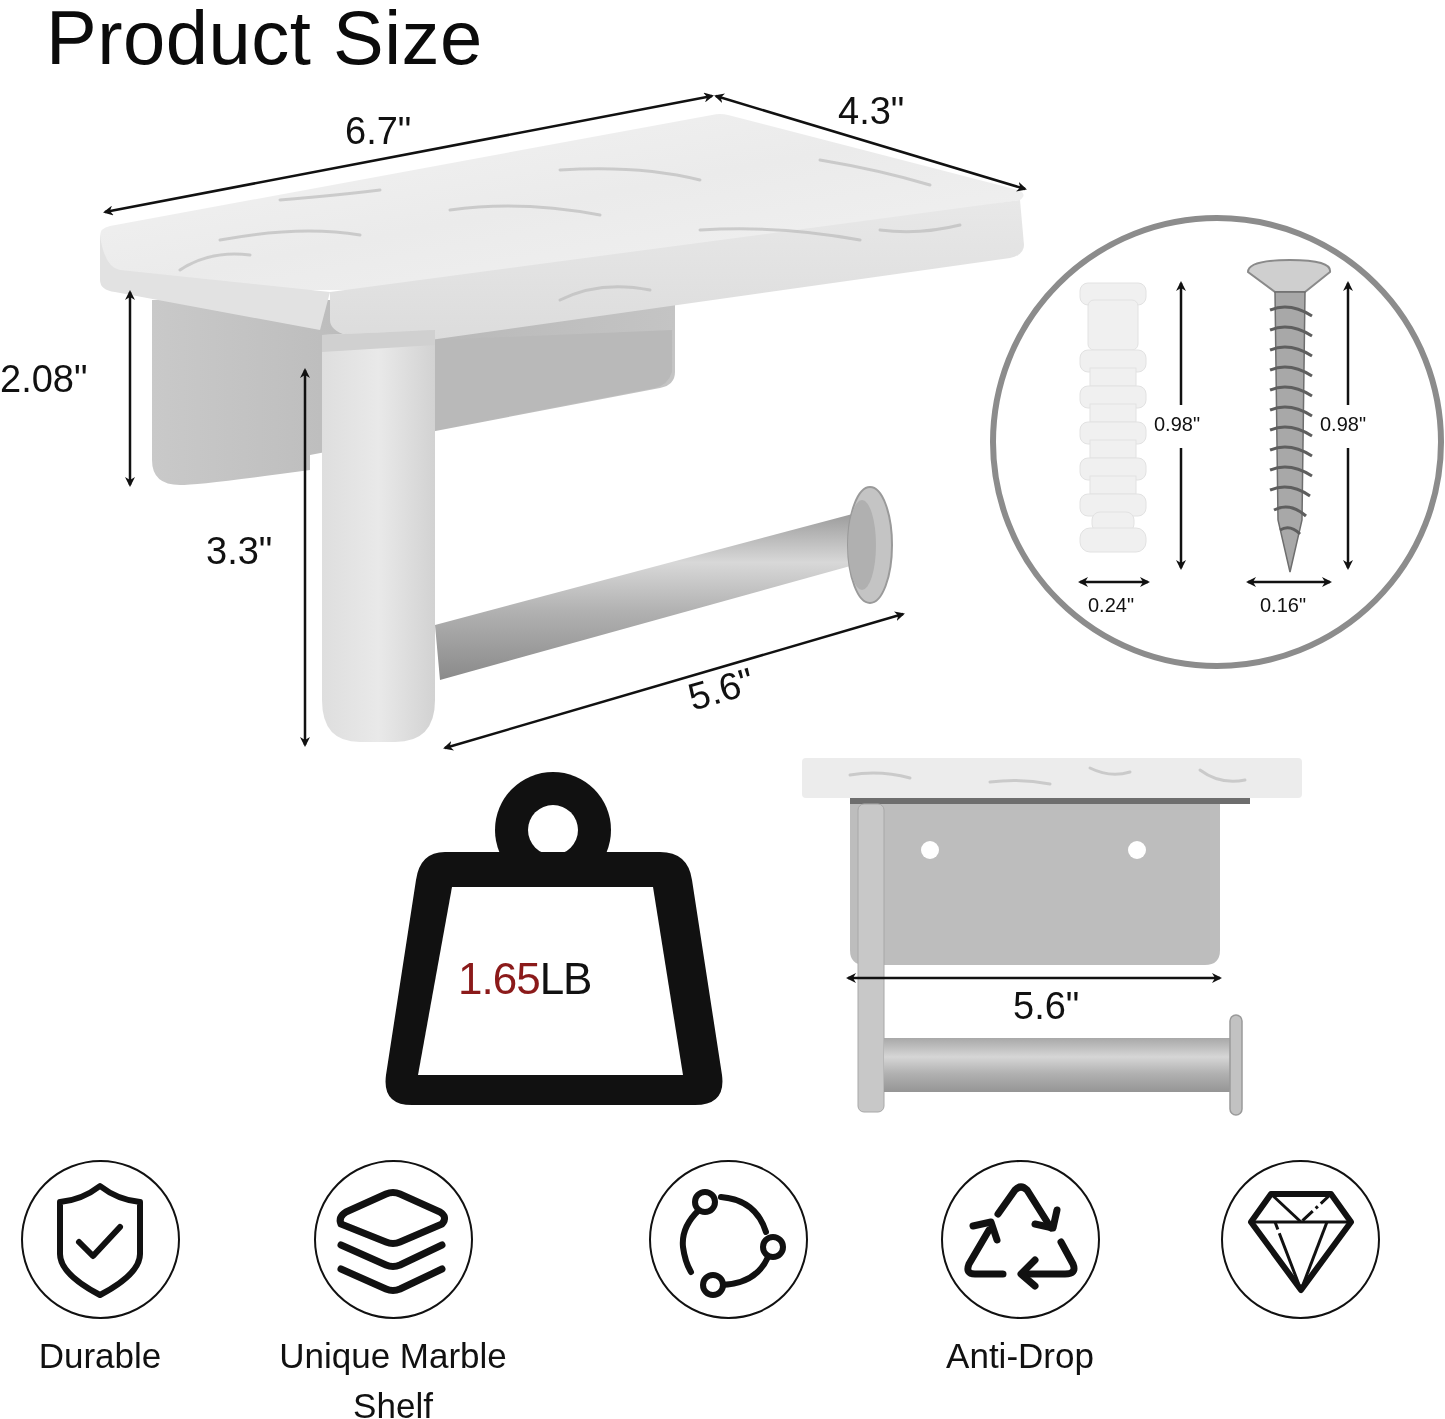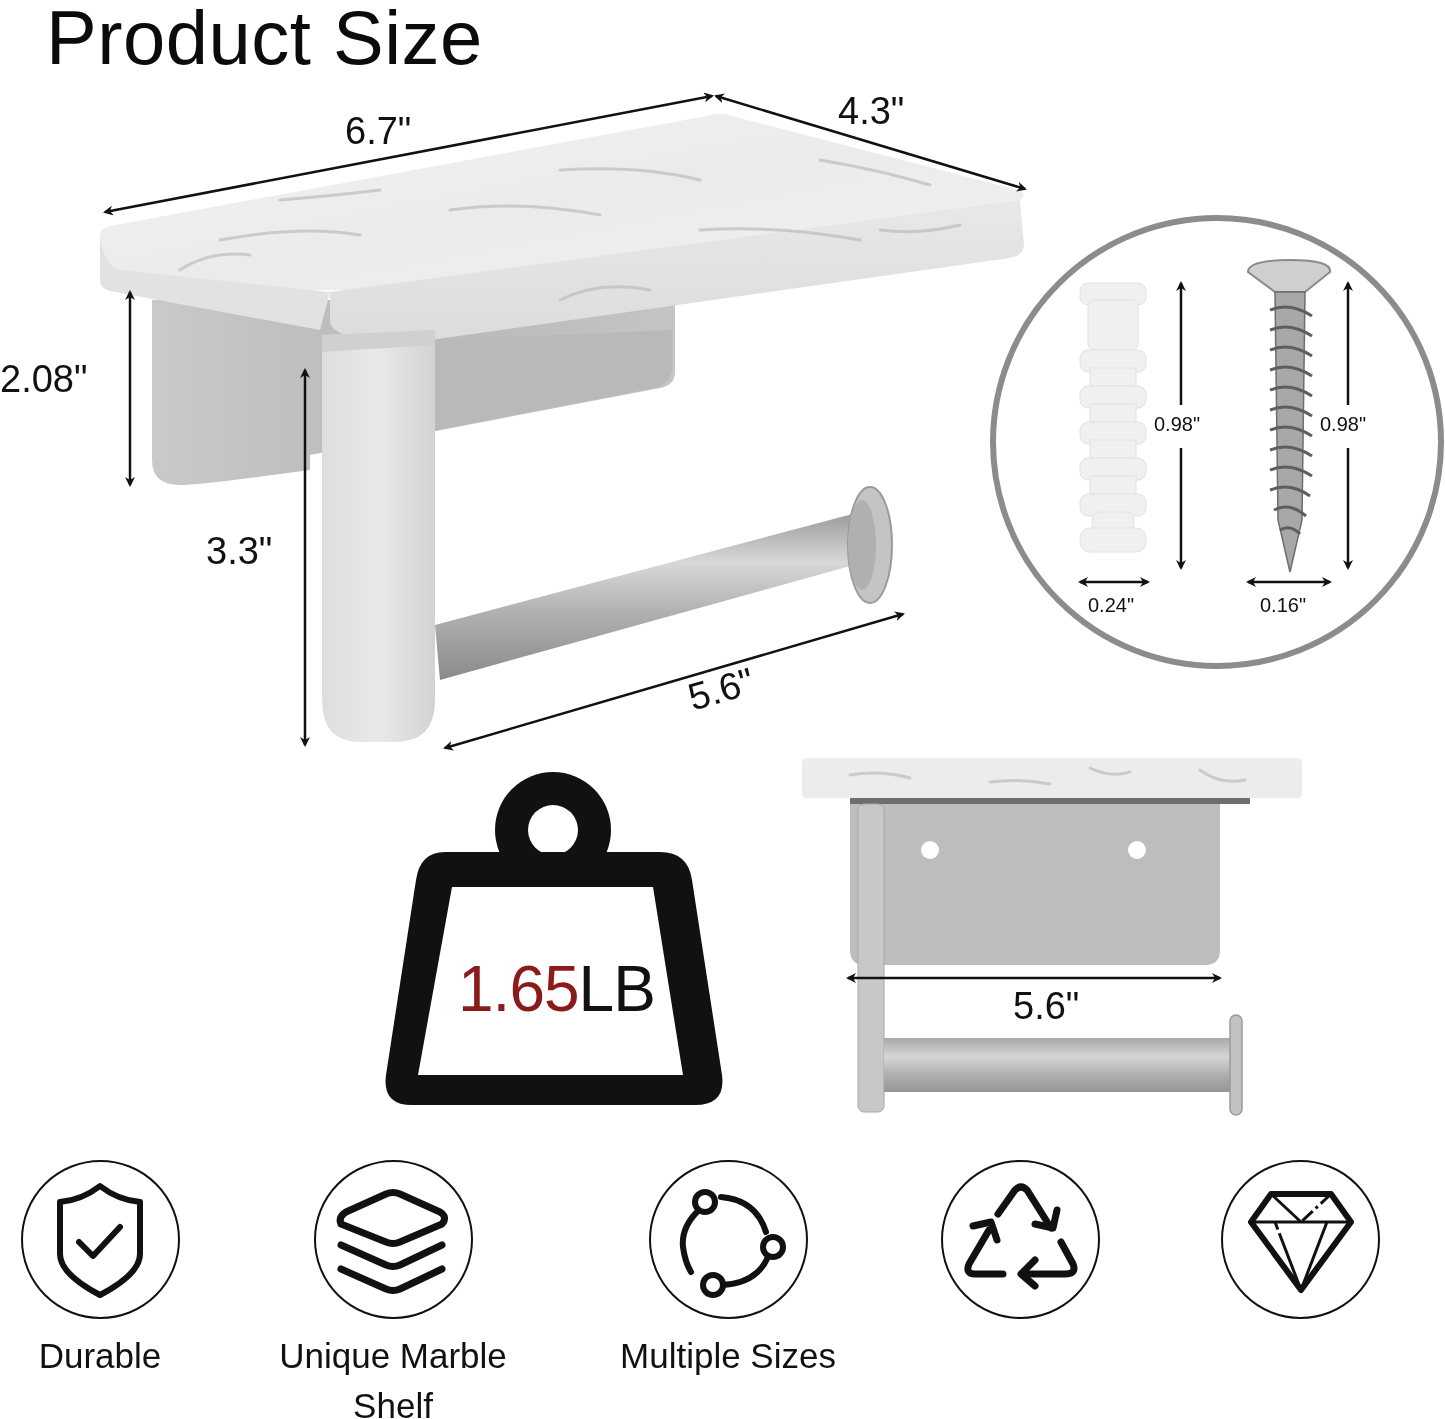--- a/index.html
+++ b/index.html
@@ -4,21 +4,21 @@
 <style>
   html, body { margin:0; padding:0; background:#ffffff; }
   body { width:1445px; height:1419px; position:relative; overflow:hidden;
          font-family:"Liberation Sans", "DejaVu Sans", sans-serif; color:#111; }
   .abs { position:absolute; }
   .title { left:46px; top:-8px; font-size:76px; font-weight:400; letter-spacing:0.5px; color:#0b0b0b; line-height:1.2; }
   .dim { font-size:38px; color:#111; white-space:nowrap; line-height:1; }
   .dim-sm { font-size:20px; color:#111; white-space:nowrap; line-height:1; }
   svg { overflow:visible; }
   .fastener-circle { left:990px; top:215px; width:442px; height:442px; border:6px solid #8c8c8c; border-radius:50%; background:#fff; }
-  .weight-text { left:458px; top:957px; font-size:64px; letter-spacing:-1px; line-height:1; }
+  .weight-text { left:458px; top:957px; font-size:44px; letter-spacing:-1px; line-height:1; }
   .weight-num { color:#8b1a1a; }
   .weight-unit { color:#111; }
   .feature { position:absolute; top:1160px; width:240px; text-align:center; }
   .feature .ring { width:155px; height:155px; border:2px solid #111; border-radius:50%; margin:0 auto; position:relative; background:#fff; }
   .feature .ring svg { position:absolute; left:0; top:0; width:155px; height:155px; }
   .feature .label { font-size:35px; color:#111; margin-top:12px; line-height:1.42; }
 </style>
 </head>
 <body>
 
@@ -227,34 +227,34 @@
   <div class="ring">
     <svg viewBox="0 0 155 155">
       <path d="M48,48 Q30,65 32,85 Q34,100 40,110" fill="none" stroke="#111" stroke-width="6" stroke-linecap="round"></path>
       <path d="M70,35 Q105,38 115,70" fill="none" stroke="#111" stroke-width="6" stroke-linecap="round"></path>
       <path d="M117,95 Q105,122 70,123" fill="none" stroke="#111" stroke-width="6" stroke-linecap="round"></path>
       <circle cx="54" cy="40" r="10" fill="#fff" stroke="#111" stroke-width="6"></circle>
       <circle cx="122" cy="85" r="10" fill="#fff" stroke="#111" stroke-width="6"></circle>
       <circle cx="62" cy="123" r="10" fill="#fff" stroke="#111" stroke-width="6"></circle>
     </svg>
   </div>
-  <div class="label" style="width:280px;margin-left:-20px;">Multiple Sizes</div>
 </div>
 
 <div class="feature" style="left:900px;">
   <div class="ring">
     <svg viewBox="0 0 155 155">
       <path d="M55,52 L72,28 Q78,22 84,28 L108,66" fill="none" stroke="#111" stroke-width="7" stroke-linecap="round"></path>
       <path d="M92,62 L110,66 L114,48" fill="none" stroke="#111" stroke-width="7" stroke-linecap="round" stroke-linejoin="round"></path>
       <path d="M118,80 L130,102 Q134,112 122,112 L82,112" fill="none" stroke="#111" stroke-width="7" stroke-linecap="round"></path>
       <path d="M92,98 L78,112 L92,124" fill="none" stroke="#111" stroke-width="7" stroke-linecap="round" stroke-linejoin="round"></path>
       <path d="M60,112 L32,112 Q22,112 26,102 L46,68" fill="none" stroke="#111" stroke-width="7" stroke-linecap="round"></path>
       <path d="M30,64 L48,60 L54,78" fill="none" stroke="#111" stroke-width="7" stroke-linecap="round" stroke-linejoin="round"></path>
     </svg>
   </div>
+  <div class="label">Anti-Drop</div>
 </div>
 
 <div class="feature" style="left:1180px;">
   <div class="ring">
     <svg viewBox="0 0 155 155">
       <path d="M48,32 L108,32 L128,60 L78,128 L28,60 Z" fill="none" stroke="#111" stroke-width="6" stroke-linejoin="round"></path>
       <line x1="28" y1="60" x2="128" y2="60" stroke="#111" stroke-width="3"></line>
       <line x1="48" y1="32" x2="78" y2="60" stroke="#111" stroke-width="3"></line>
       <line x1="108" y1="32" x2="78" y2="60" stroke="#111" stroke-width="3" stroke-dasharray="14,4,3,4"></line>
       <line x1="52" y1="60" x2="78" y2="128" stroke="#111" stroke-width="3" stroke-dasharray="8,4,60"></line>

